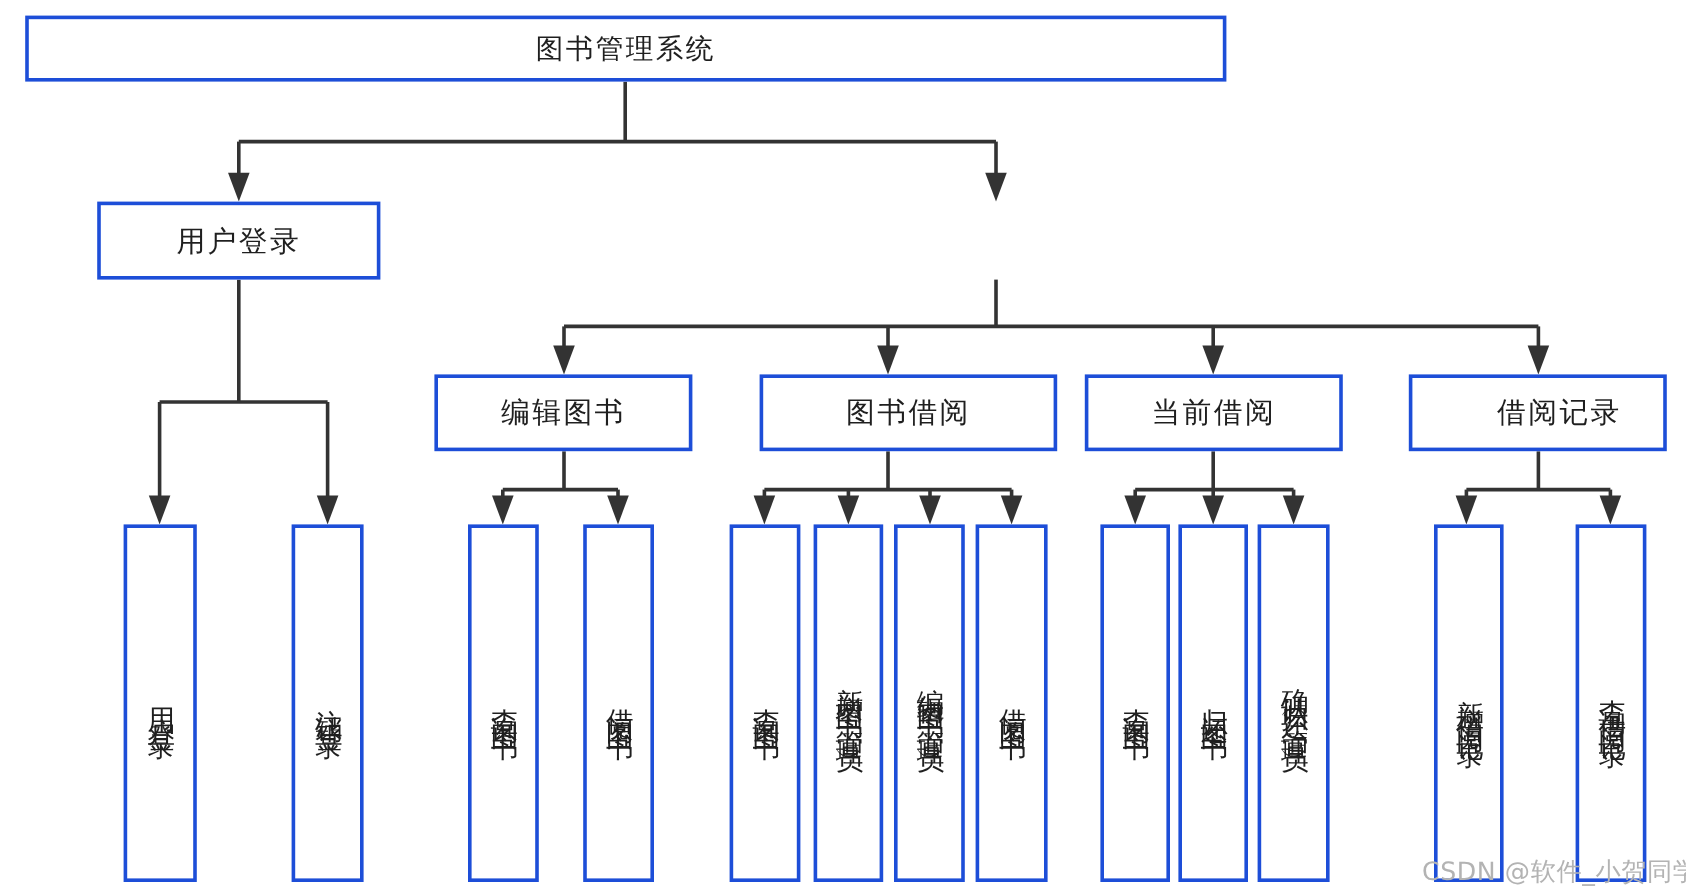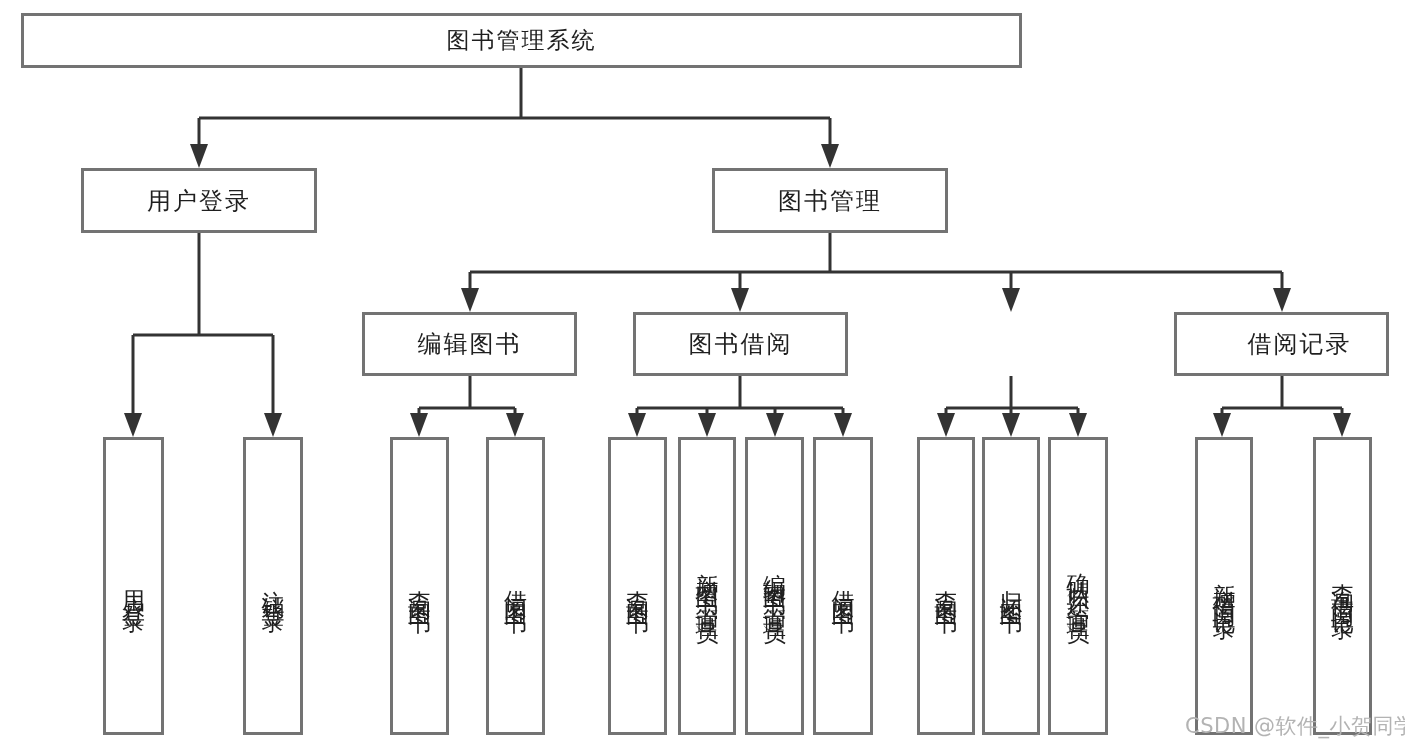--- a/index.html
+++ b/index.html
@@ -18,21 +18,21 @@
   svg.connectors {
     position: absolute;
     left: 0; top: 0;
     width: 1405px;
     height: 747px;
     pointer-events: none;
   }
   .box {
     position: absolute;
     box-sizing: border-box;
-    border: 3px solid #737373;
+    border: 3px solid #1d4ed8;
     background: #ffffff;
     display: flex;
     align-items: center;
     justify-content: center;
     color: #1f1f1f;
   }
   .h-label {
     font-size: 24px;
     letter-spacing: 2px;
     white-space: nowrap;
@@ -135,29 +135,29 @@
     </g>
   </svg>
 
   <div class="box root" style="left:21px; top:13px; width:1001px; height:55px;">
     <span class="h-label">图书管理系统</span>
   </div>
 
   <div class="box" style="left:81px; top:168px; width:236px; height:65px;">
     <span class="h-label">用户登录</span>
   </div>
-  <div class="box" style="left:712px; top:168px; width:236px; height:65px;">
-    <span class="h-label">图书管理</span>
-  </div>
 
   <div class="box" style="left:362px; top:312px; width:215px; height:64px;">
     <span class="h-label">编辑图书</span>
   </div>
-  <div class="box" style="left:633px; top:312px; width:215px; height:64px;">
+  <div class="box" style="left:633px; top:312px; width:248px; height:64px;">
     <span class="h-label">图书借阅</span>
+  </div>
+  <div class="box" style="left:904px; top:312px; width:215px; height:64px;">
+    <span class="h-label">当前借阅</span>
   </div>
   <div class="box" style="left:1174px; top:312px; width:215px; height:64px;padding-left:36px;">
     <span class="h-label">借阅记录</span>
   </div>
 
   <div class="box leaf" style="left:103px; top:437px; width:61px; height:298px;">
     <span class="v-label">用户登录</span>
   </div>
   <div class="box leaf" style="left:243px; top:437px; width:60px; height:298px;">
     <span class="v-label">注销登录</span>

